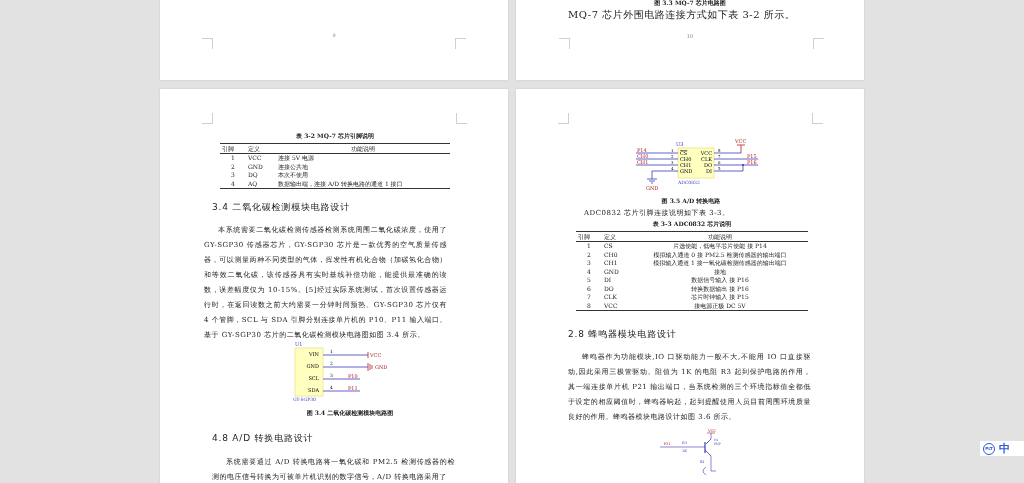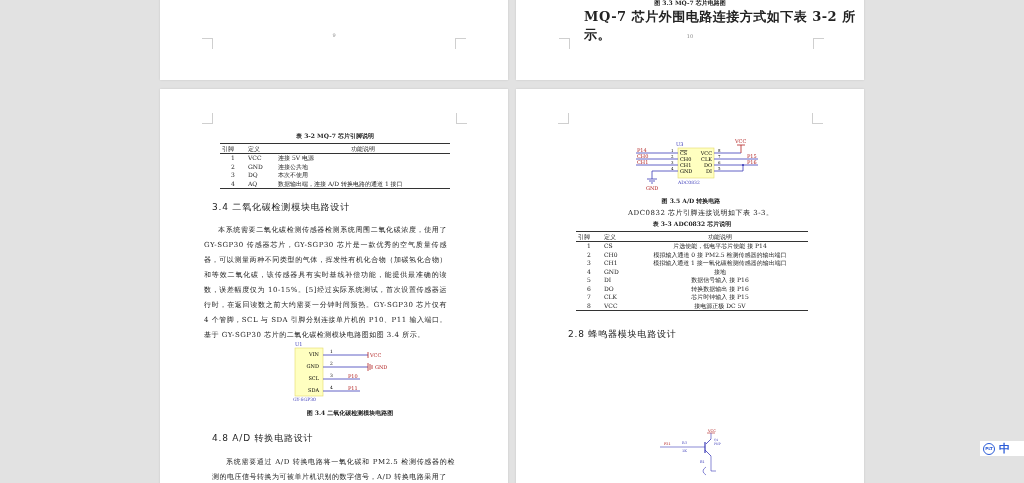--- a/index.html
+++ b/index.html
@@ -31,21 +31,21 @@
 <body>
 
 <div class="page p9">
   <div class="pagenum" style="top:42px;">9</div>
   <div class="corner c-br" style="left:42px;top:48px;transform:scaleX(-1);border-right-width:0;border-left-width:1px;border-bottom-width:0;border-top-width:1px;left:42px;"></div>
   <div class="corner c-tl" style="left:295px;top:48px;"></div>
 </div>
 
 <div class="page p10">
   <div class="caption" style="position:absolute;top:9px;width:100%;">图 3.3  MQ-7 芯片电路图</div>
-  <div style="position:absolute;left:68px;top:18px;font-size:13px;letter-spacing:0.5px;font-weight:bold;">MQ-7 芯片外围电路连接方式如下表 3-2 所示。</div>
+  <div style="position:absolute;left:52px;top:18px;font-size:10px;letter-spacing:0.5px;">MQ-7 芯片外围电路连接方式如下表 3-2 所示。</div>
   <div class="pagenum" style="top:43px;">10</div>
   <div class="corner c-tr" style="left:43px;top:48px;"></div>
   <div class="corner c-tl" style="left:297px;top:48px;"></div>
 </div>
 
 <div class="page p11">
   <div class="corner c-bl" style="left:42px;top:24px;border-left-width:0;border-right-width:1px;"></div>
   <div class="corner c-bl" style="left:296px;top:24px;"></div>
 
   <div style="position:absolute;left:60px;top:43px;width:230px;">
@@ -161,21 +161,21 @@
       <text x="102" y="13" font-size="4">8</text>
       <text x="102" y="19" font-size="4">7</text>
       <text x="102" y="25" font-size="4">6</text>
       <text x="102" y="31" font-size="4">5</text>
       <text x="131" y="19" font-size="5" fill="#b22222">P15</text>
       <text x="131" y="25" font-size="5" fill="#b22222">P16</text>
       <text x="62" y="45" font-size="4.5" fill="#3a3ab8">ADC0832</text>
     </svg>
   </div>
   <div class="caption" style="position:absolute;left:100px;top:108px;width:150px;">图 3.5  A/D 转换电路</div>
-  <div style="position:absolute;left:68px;top:119px;font-size:7px;letter-spacing:0.5px;margin-left:44px;">ADC0832 芯片引脚连接说明如下表 3-3。</div>
+  <div style="position:absolute;left:68px;top:119px;font-size:7px;letter-spacing:0.5px;">ADC0832 芯片引脚连接说明如下表 3-3。</div>
 
   <div style="position:absolute;left:60px;top:131px;width:232px;">
     <div class="caption" style="margin-bottom:2px;">表 3-3  ADC0832 芯片说明</div>
     <table class="tbl">
       <tbody>
           <tr>
         <th style="width:22px;">引脚</th>
         <th style="width:26px;">定义</th>
         <th style="text-align:center;">功能说明</th>
       </tr>
@@ -217,20 +217,21 @@
       <tr>
             <td style="text-align:center;">8</td>
             <td>VCC</td>
             <td style="text-align:center;">接电源正极 DC 5V</td>
           </tr>
     </tbody>
       </table>
   </div>
 
   <div style="position:absolute;left:52px;top:239px;" class="heading">2.8  蜂鸣器模块电路设计</div>
+  <p class="para" style="position:absolute;left:52px;top:261px;width:243px;">蜂鸣器作为功能模块,IO 口驱动能力一般不大,不能用 IO 口直接驱动,因此采用三极管驱动。阻值为 1K 的电阻 R3 起到保护电路的作用，其一端连接单片机 P21 输出端口，当系统检测的三个环境指标值全都低于设定的相应阈值时，蜂鸣器响起，起到提醒使用人员目前周围环境质量良好的作用。蜂鸣器模块电路设计如图 3.6 所示。</p>
 
   <div style="position:absolute;left:140px;top:338px;width:80px;height:56px;">
     <svg width="80" height="56" viewBox="0 0 80 56">
       <text x="52" y="5" font-size="3.5" fill="#b22222">VCC</text>
       <line x1="51" y1="6" x2="59" y2="6" stroke="#b22222" stroke-width="0.6"></line>
       <line x1="55" y1="6" x2="55" y2="12" stroke="#3a3ab8" stroke-width="0.6"></line>
       <line x1="55" y1="12" x2="50" y2="17" stroke="#3a3ab8" stroke-width="0.8"></line>
       <line x1="49" y1="15" x2="49" y2="26" stroke="#3a3ab8" stroke-width="1.2"></line>
       <line x1="49" y1="23" x2="55" y2="29" stroke="#3a3ab8" stroke-width="0.8"></line>
       <line x1="55" y1="29" x2="55" y2="44" stroke="#3a3ab8" stroke-width="0.6"></line>

